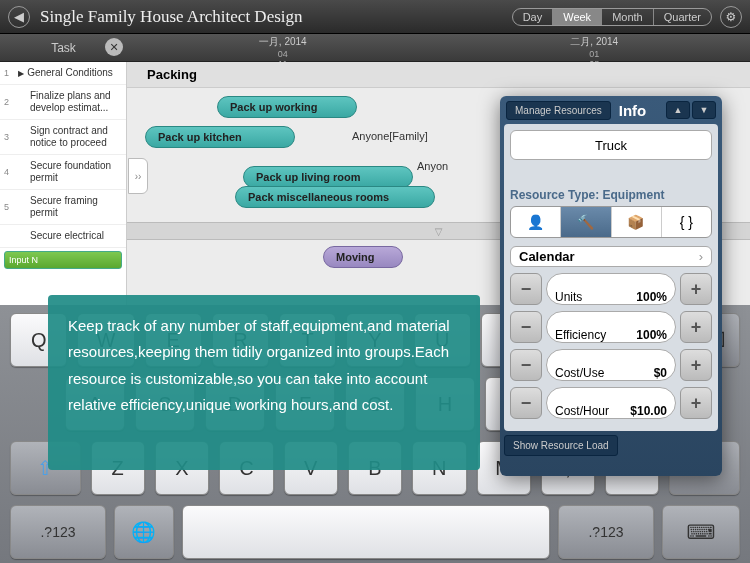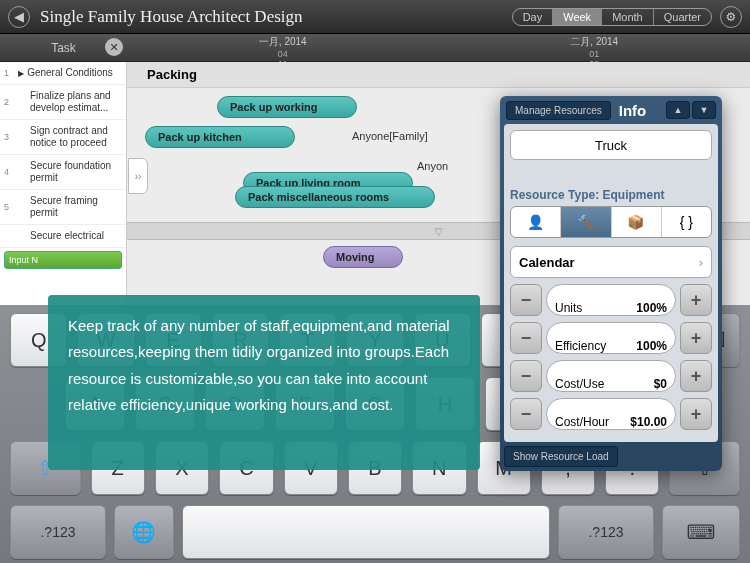--- a/index.html
+++ b/index.html
@@ -33,34 +33,34 @@
 .gantt { flex: 1; position: relative; background: #ececec; overflow: hidden; }
 .gantt-header-bar { height: 26px; background: #e0e0e0; border-bottom: 1px solid #ccc; padding-left: 20px; display: flex; align-items: center; font-weight: bold; font-size: 13px; position: relative; z-index: 2; }
 .gantt-bar { position: absolute; height: 22px; background: linear-gradient(#5ec5c0, #3aa8a3); border: 1px solid #2a8883; border-radius: 11px; display: flex; align-items: center; padding: 0 12px; font-size: 11px; color: #222; font-weight: bold; z-index: 2; }
 .gantt-label { position: absolute; font-size: 11px; color: #333; z-index: 2; }
 .expand-btn { position: absolute; left: 128px; top: 96px; width: 20px; height: 36px; background: #fff; border: 1px solid #bbb; border-radius: 0 6px 6px 0; display: flex; align-items: center; justify-content: center; color: #888; font-size: 10px; z-index: 3; }
 .gantt-mid-bar { position: absolute; left: 0; right: 0; height: 18px; background: #d5d5d5; border-top: 1px solid #bbb; border-bottom: 1px solid #bbb; display: flex; align-items: center; justify-content: center; z-index: 1; }
 .gantt-mid-bar .chev { color: #999; font-size: 10px; }
 
 .overlay-tip { position: absolute; left: 48px; top: 295px; width: 432px; height: 175px; background: rgba(32, 140, 135, 0.93); border-radius: 4px; padding: 18px 20px; color: #fff; font-size: 15px; line-height: 1.75; z-index: 20; }
 
-.resource-panel { position: absolute; right: 28px; top: 96px; width: 222px; background: linear-gradient(#3a5a7a, #2a4560); border-radius: 6px; box-shadow: 0 4px 20px rgba(0,0,0,0.5); z-index: 30; overflow: hidden; padding-bottom: 4px; }
+.resource-panel { position: absolute; right: 28px; top: 96px; width: 222px; background: linear-gradient(#3a5a7a, #2a4560); border-radius: 6px; box-shadow: 0 4px 20px rgba(0,0,0,0.5); z-index: 30; overflow: hidden; padding-bottom: 20px; }
 .rp-header { height: 28px; display: flex; align-items: center; padding: 0 6px; }
 .rp-header .mr { background: #1a3550; color: #ccc; font-size: 10px; padding: 3px 8px; border-radius: 3px; border: 1px solid #0a2540; }
 .rp-header .info { color: #fff; font-size: 15px; font-weight: bold; margin-left: 8px; flex: 1; }
 .rp-header .arrows { display: flex; gap: 2px; }
 .rp-header .arr { width: 24px; height: 18px; background: #1a3550; border: 1px solid #0a2540; border-radius: 3px; color: #ccc; font-size: 9px; display: flex; align-items: center; justify-content: center; }
 .rp-body { background: #d8dde3; margin: 0 4px; border-radius: 4px; padding: 6px; }
 .rp-field { background: #fff; border: 1px solid #aaa; border-radius: 6px; height: 30px; display: flex; align-items: center; justify-content: center; font-size: 13px; margin-bottom: 6px; }
 .rp-label { color: #4a6a8a; font-size: 12px; font-weight: bold; margin-bottom: 4px; margin-top: 28px; }
 .rp-tabs { display: flex; background: #fff; border: 1px solid #999; border-radius: 6px; overflow: hidden; margin-bottom: 8px; }
 .rp-tabs .t { flex: 1; height: 30px; display: flex; align-items: center; justify-content: center; border-right: 1px solid #ccc; font-size: 14px; }
 .rp-tabs .t:last-child { border-right: none; }
 .rp-tabs .t.active { background: linear-gradient(#6a8aaa, #4a6a8a); color: #fff; }
-.rp-row { background: #fff; border: 1px solid #aaa; border-radius: 6px; height: 32px; display: flex; align-items: center; padding: 0 8px; font-size: 13px; margin-bottom: 6px; justify-content: space-between; }
+.rp-row { background: #fff; border: 1px solid #aaa; border-radius: 6px; height: 21px; display: flex; align-items: center; padding: 0 8px; font-size: 13px; margin-bottom: 6px; justify-content: space-between; }
 .rp-row .chev { color: #999; }
 .rp-stepper { display: flex; align-items: center; margin-bottom: 6px; gap: 4px; }
 .rp-stepper .btn { width: 32px; height: 32px; background: linear-gradient(#ddd, #bbb); border: 1px solid #999; border-radius: 6px; display: flex; align-items: center; justify-content: center; font-size: 18px; color: #555; font-weight: bold; }
 .rp-stepper .mid { flex: 1; background: #fff; border: 1px solid #aaa; border-radius: 16px; height: 32px; display: flex; align-items: flex-end; padding: 0 8px; font-size: 12px; justify-content: space-between; }
 .rp-stepper .val { font-weight: bold; }
 .rp-footer { background: #1a3550; color: #ccc; font-size: 10px; padding: 4px 8px; border-radius: 3px; border: 1px solid #0a2540; margin: 4px 4px 0; display: inline-block; }
 
 .keyboard { position: absolute; left: 0; bottom: 0; width: 750px; height: 258px; background: linear-gradient(#8e9196, #75787e); z-index: 10; padding-top: 8px; }
 .kb-row { display: flex; justify-content: center; gap: 10px; margin-bottom: 10px; padding: 0 10px; }
 .key { background: linear-gradient(#fbfbfc, #dfe1e5); border: 1px solid #888; border-radius: 6px; box-shadow: 0 1px 1px rgba(0,0,0,0.3); height: 54px; display: flex; align-items: center; justify-content: center; font-size: 20px; color: #333; }
@@ -148,21 +148,21 @@
     <div class="gantt-header-bar">
         <span>Packing</span>
       </div>
     <div class="gantt-bar" style="left:90px; top:34px; width:140px;">
         <span>Pack up working</span>
       </div>
     <div class="gantt-bar" style="left:18px; top:64px; width:150px;">
         <span>Pack up kitchen</span>
       </div>
     <div class="gantt-label" style="left:225px; top:68px;">Anyone[Family]</div>
-    <div class="gantt-bar" style="left:116px; top:110px; width:170px;">
+    <div class="gantt-bar" style="left:116px; top:104px; width:170px;">
         <span>Pack up living room</span>
       </div>
     <div class="gantt-label" style="left:290px; top:98px;">Anyon</div>
     <div class="gantt-bar" style="left:108px; top:124px; width:200px;">
         <span>Pack miscellaneous rooms</span>
       </div>
     <div class="gantt-bar" style="left:196px; top:184px; width:80px; background:linear-gradient(#b8a8d8,#9888c0); border-color:#7868a0;">
         <span>Moving</span>
       </div>
     <div class="gantt-mid-bar" style="top:160px;">

